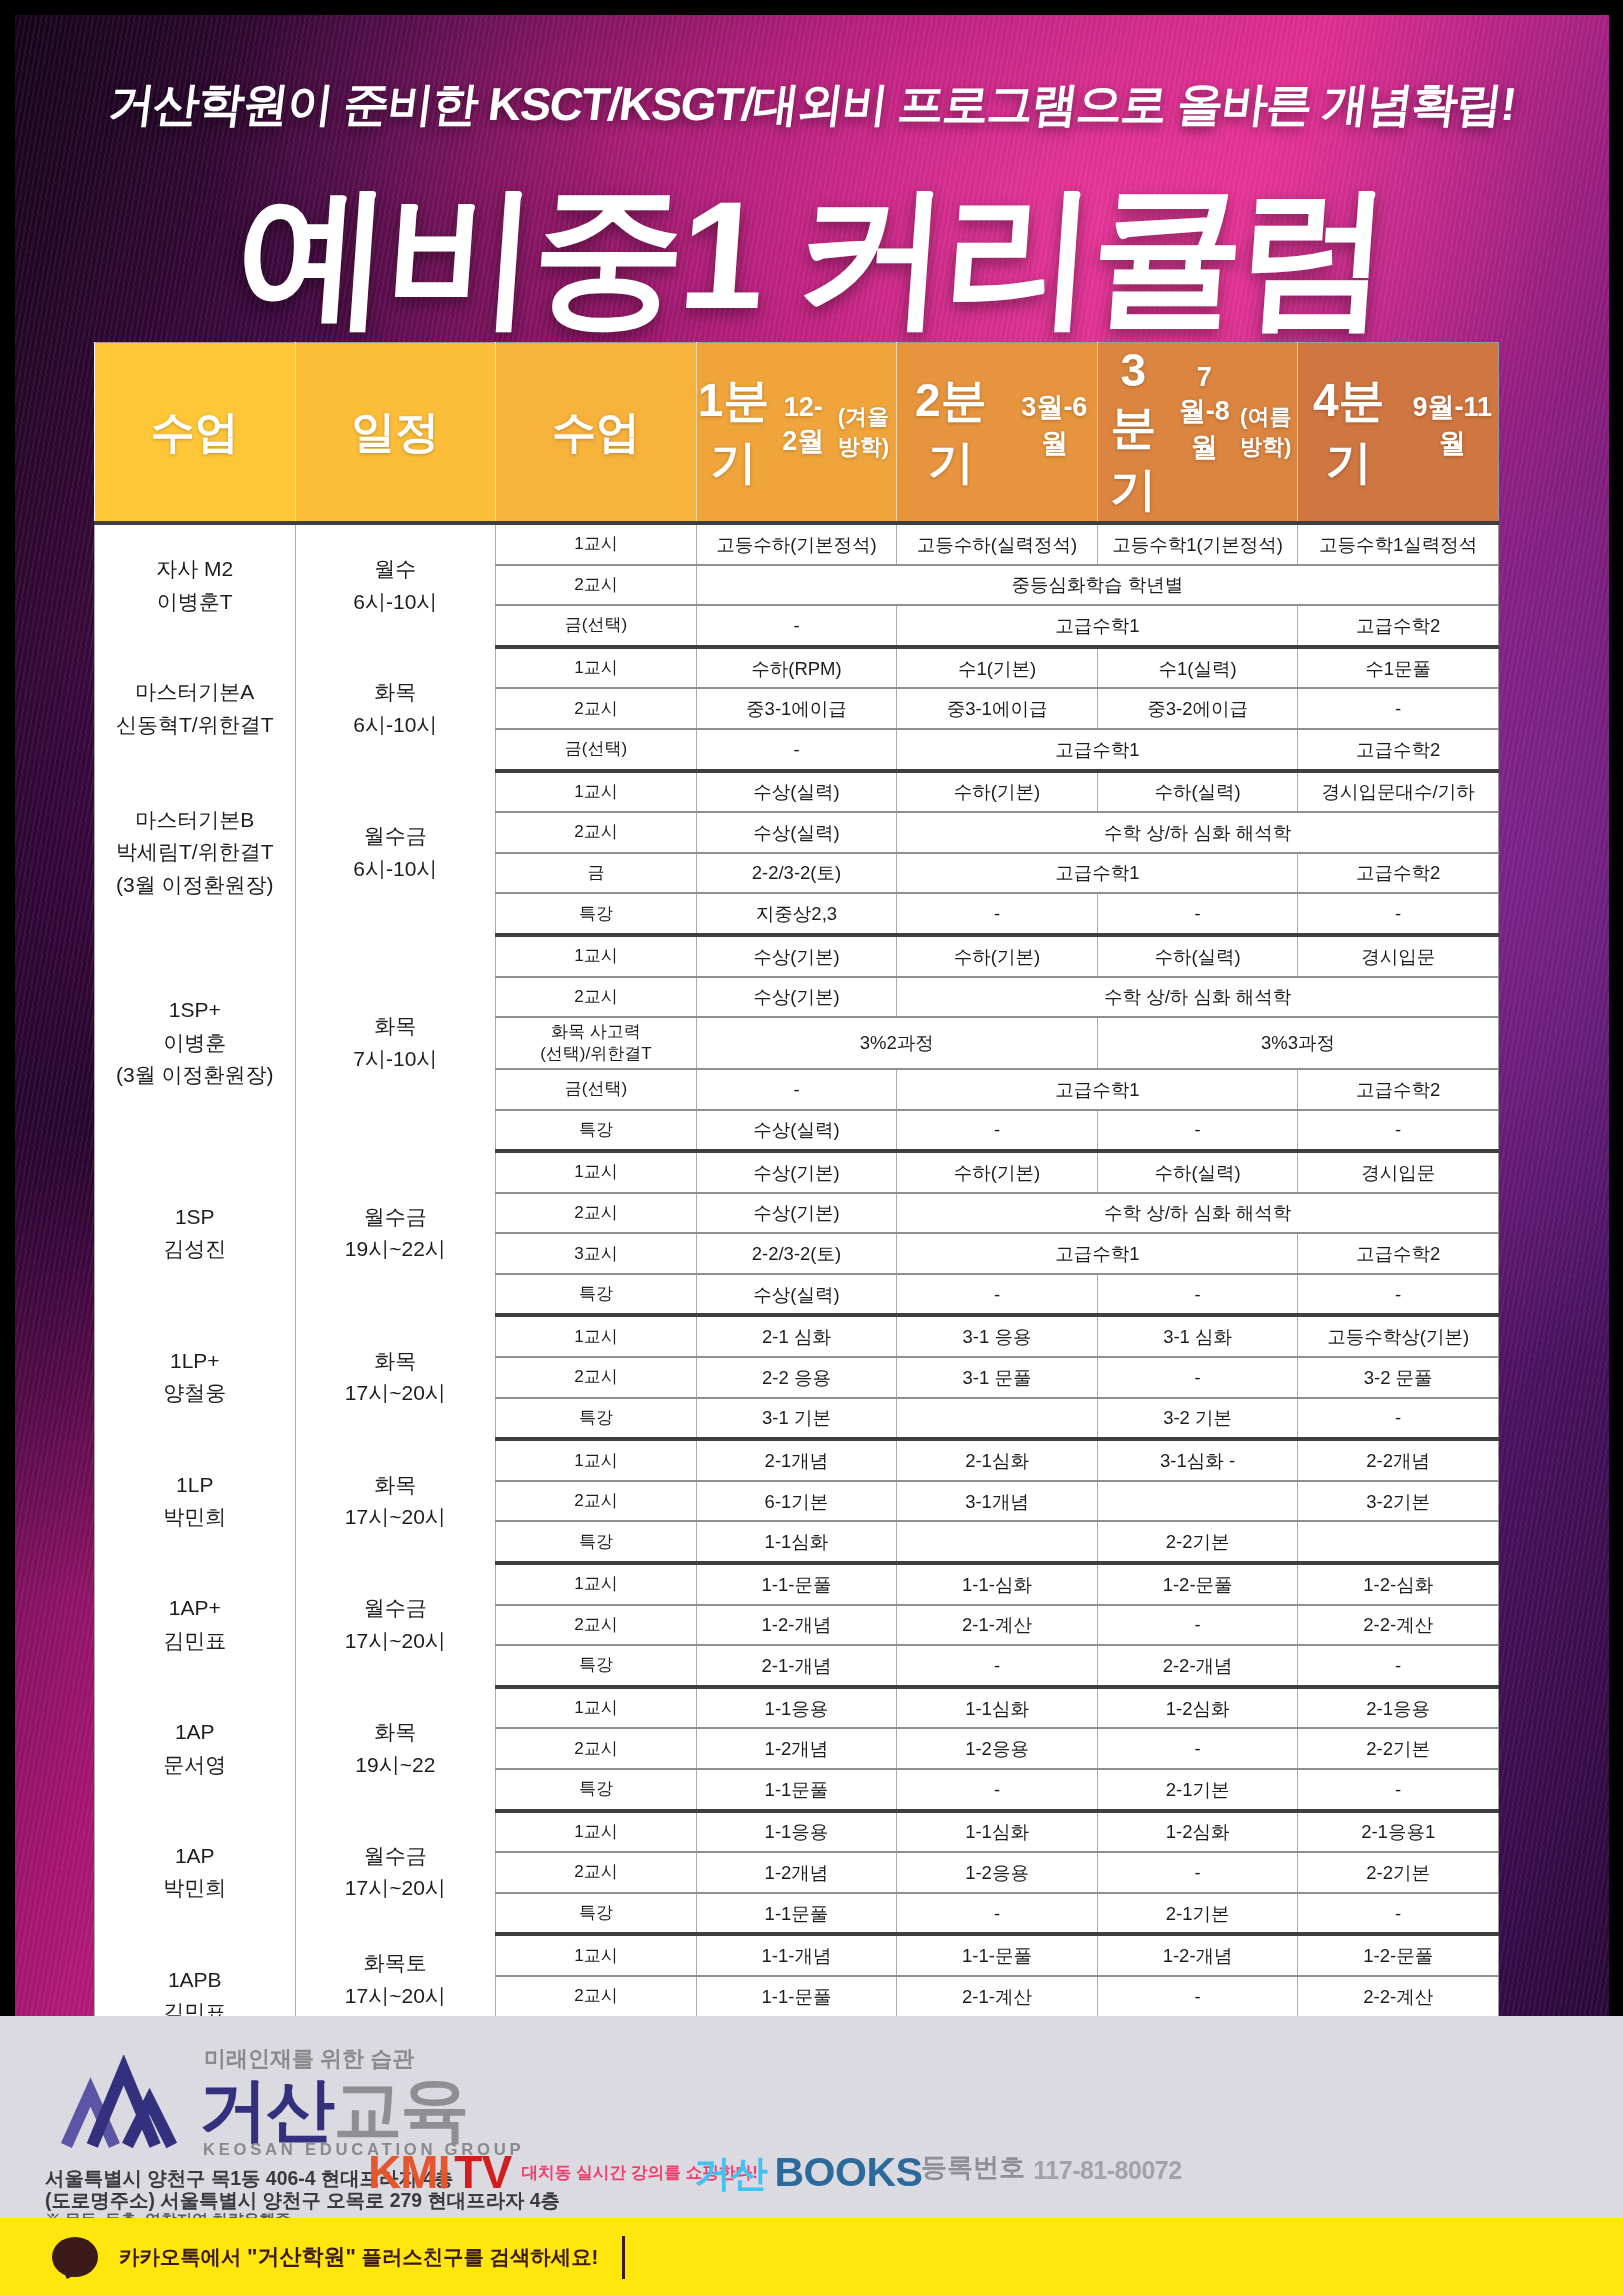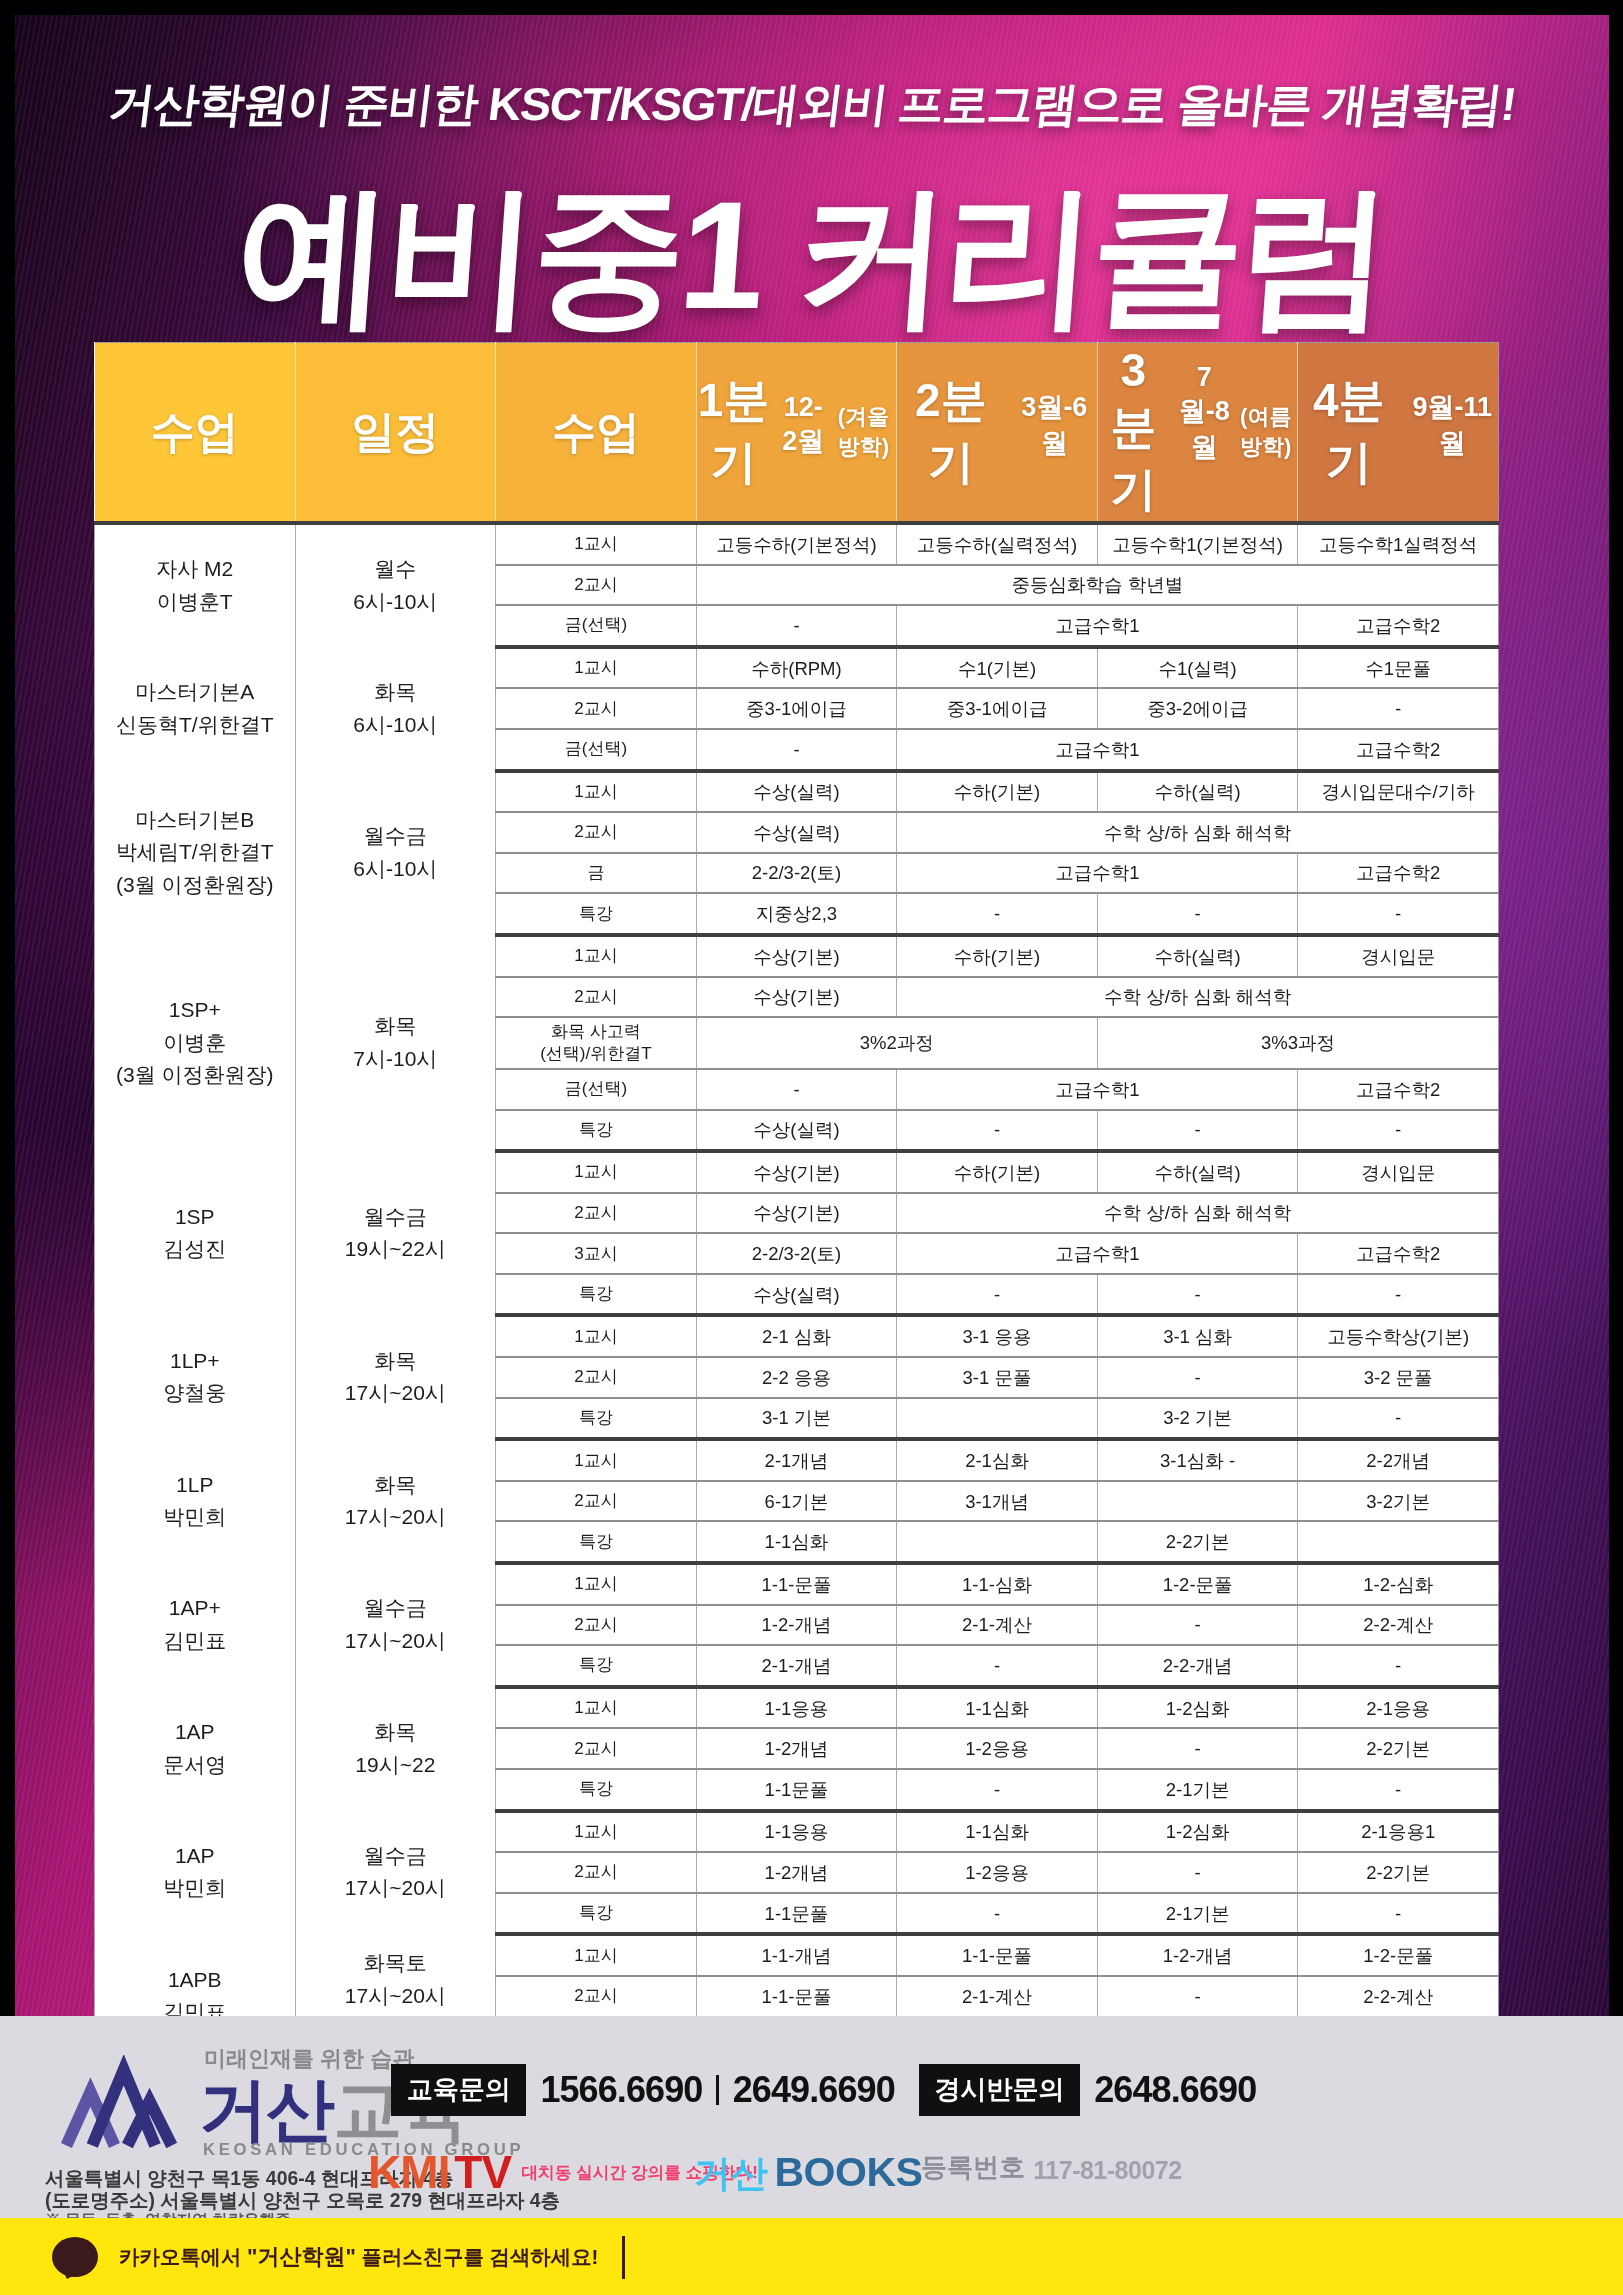--- a/index.html
+++ b/index.html
@@ -626,28 +626,20 @@
       <path d="M22 98 L48 40 L74 98" fill="none" stroke="#5C55A5" stroke-width="13"></path>
       <path d="M50 98 L84 16 L118 98" fill="none" stroke="#33307E" stroke-width="13"></path>
       <path d="M88 98 L112 50 L136 98" fill="none" stroke="#33307E" stroke-width="13"></path>
     </svg>
     <div class="brandtext"><span class="brand-strong">거산</span><span class="brand-light">교육</span></div>
     <div class="brand-en">KEOSAN EDUCATION GROUP</div>
     <div class="addr1">서울특별시 양천구 목1동 406-4 현대프라자 4층</div>
     <div class="addr2">(도로명주소) 서울특별시 양천구 오목로 279 현대프라자 4층</div>
     <div class="note">※ 목동, 등촌, 염창지역 차량운행중</div>
 
-    <div class="contact-row">
-      <span class="cbadge">교육문의</span>
-      <span class="cnum">1566.6690</span>
-      <span class="csep"></span>
-      <span class="cnum">2649.6690</span>
-      <span class="cbadge cbadge2">경시반문의</span>
-      <span class="cnum">2648.6690</span>
-    </div>
 
     <div class="kmi-row">
       <span class="kmi">KMI</span>
       <span class="tv">TV</span>
       <span class="kmi-tag">대치동 실시간 강의를 쇼핑한다!</span>
     </div>
     <div class="books-row">
       <span class="books-kr">거산</span>
       <span class="books-en">BOOKS</span>
     </div>

